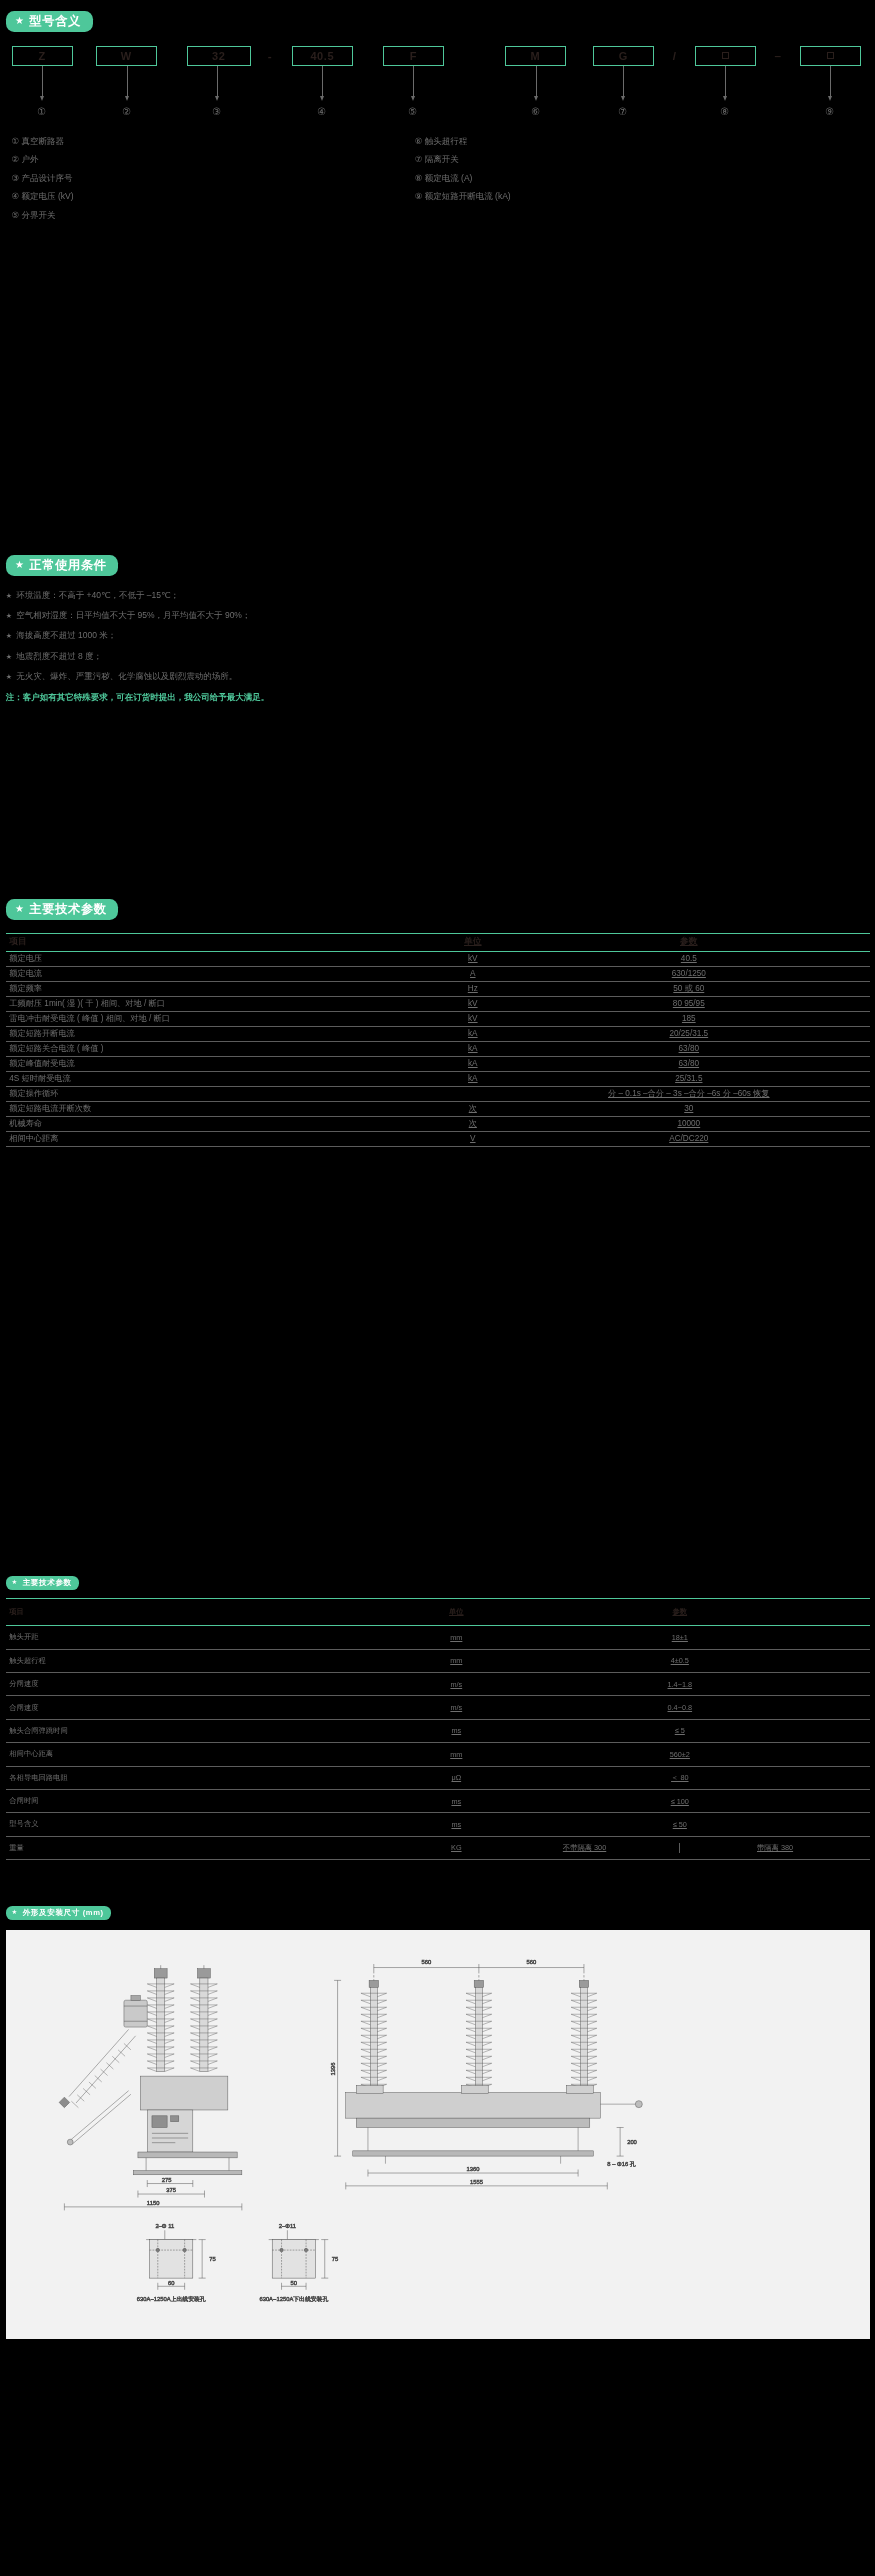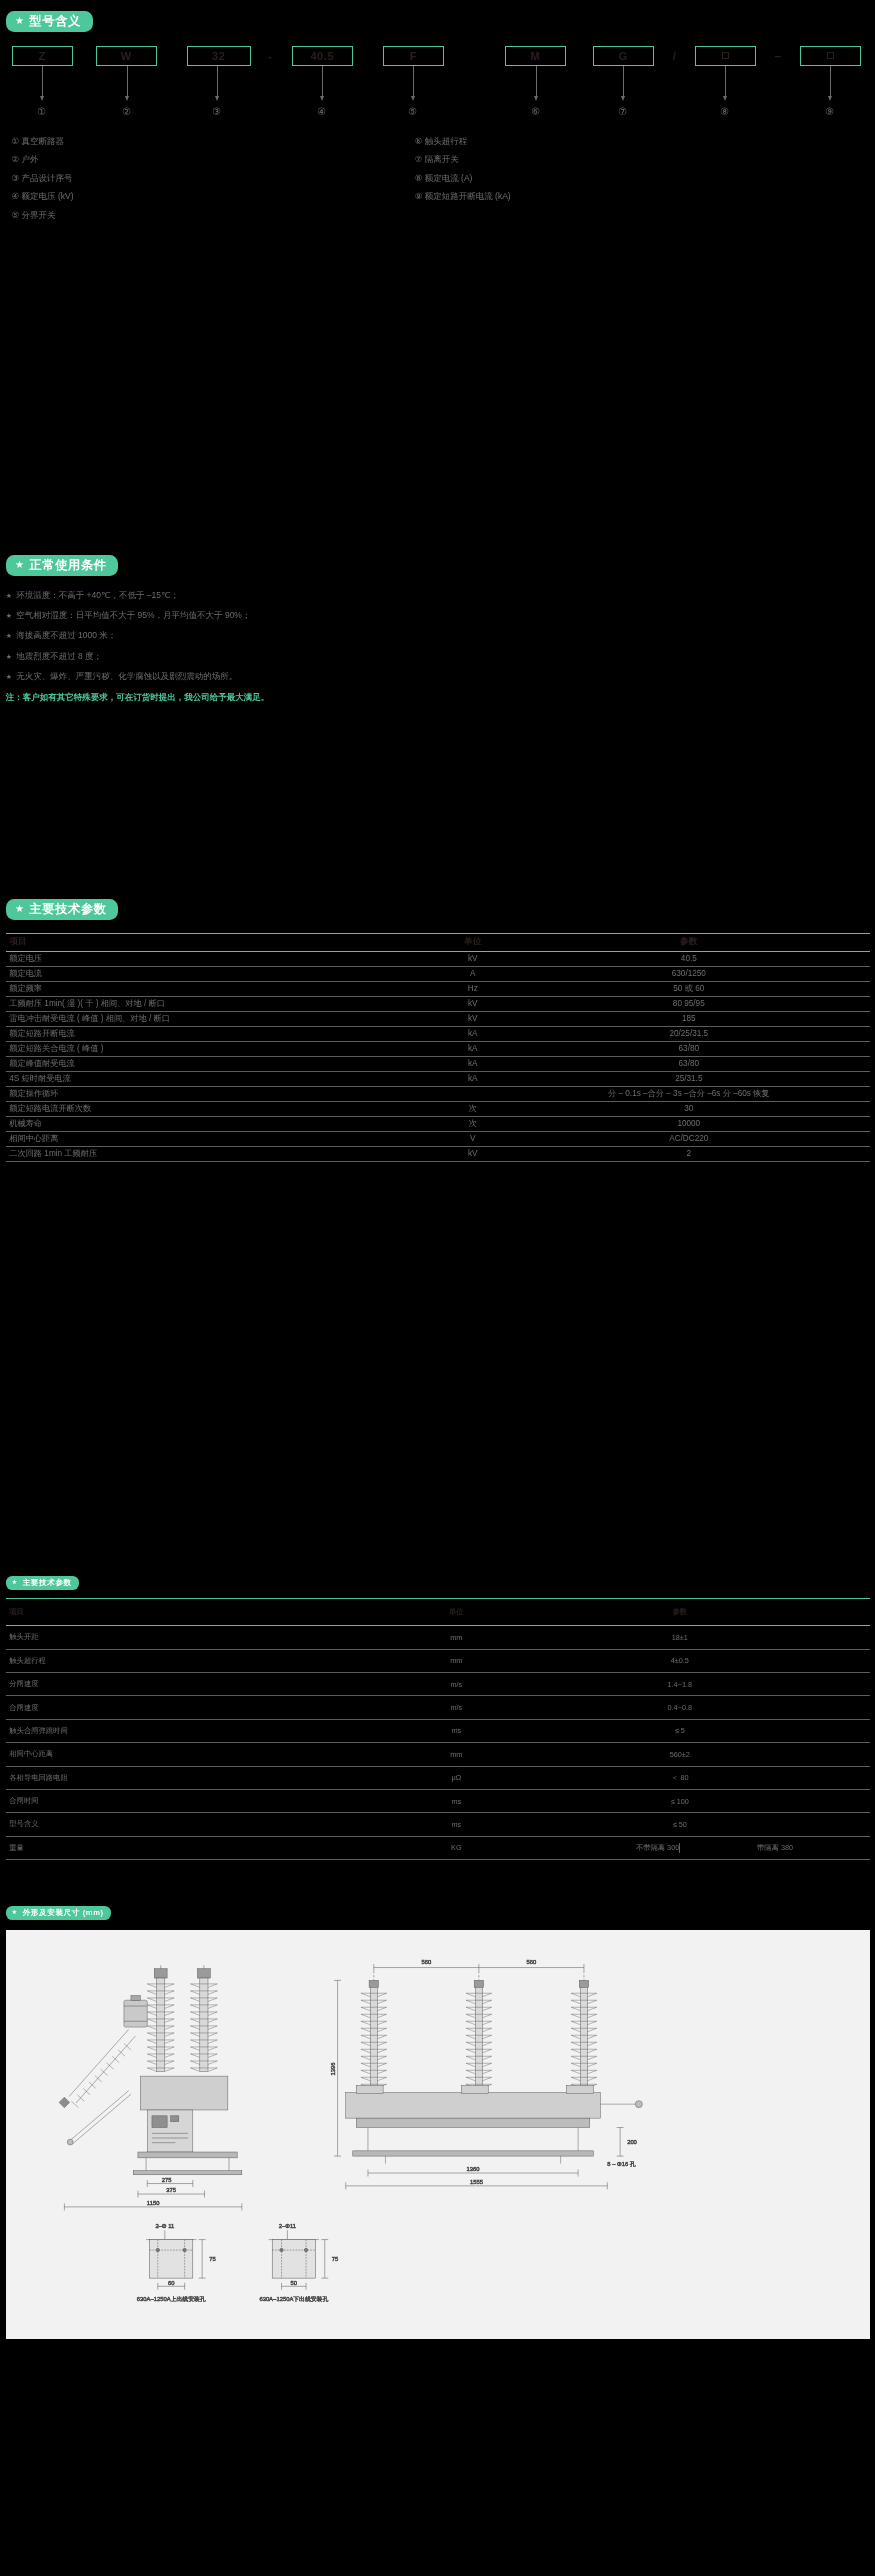--- a/index.html
+++ b/index.html
@@ -157,21 +157,21 @@
   }
   table.spec thead th.c { text-align: center; padding-left: 0; }
   table.spec tbody tr { border-bottom: 0.6px solid #5c5c5c; }
   table.spec tbody td {
     height: 15px;
     color: #6e6e6e;
     font-size: 8.2px;
     padding-left: 3.5px;
   }
   table.spec tbody td.c { text-align: center; padding-left: 0; }
-  .vline { border-left: 0.6px solid #5c5c5c; }
+  .vline { border-left: 0.6px solid #5c5c5c; text-decoration: underline; }
 
   
   table.spec.t2 thead th { height: 27px; font-size: 7.3px; }
   table.spec.t2 tbody td { height: 23.4px; font-size: 7.3px; }
 
   
   .draw-panel {
     background: #f2f2f2;
     width: 864px;
     height: 409px;
@@ -350,25 +350,20 @@
         <tr>
           <td>机械寿命</td>
           <td class="c vline">次</td>
           <td class="c vline">10000</td>
         </tr>
         <tr>
           <td>相间中心距离</td>
           <td class="c vline">V</td>
           <td class="c vline">AC/DC220</td>
         </tr>
-        <tr>
-          <td>二次回路 1min 工频耐压</td>
-          <td class="c vline">kV</td>
-          <td class="c vline">2</td>
-        </tr>
       </tbody>
   </table>
 </div>
 
 <div class="section" style="top:1576px;">
   <div class="pill small">
     <span class="star">★</span>
     <span>主要技术参数</span>
   </div>
 
@@ -429,21 +424,21 @@
         <tr>
           <td>型号含义</td>
           <td class="c vline">ms</td>
           <td class="c vline">≤ 50</td>
         </tr>
         <tr>
           <td>重量</td>
           <td class="c vline">KG</td>
           <td class="vline" style="padding: 0px;">
             <div style="display: flex; width: 100%;">
-              <div style="flex: 1 1 0%; text-align: right;">不带隔离 300</div>
+              <div style="flex: 1 1 0%; text-align: center;">不带隔离 300</div>
               <div style="flex: 1 1 0%; text-align: center; border-left: 0.6px solid rgb(92, 92, 92);">带隔离 380</div>
             </div>
           </td>
         </tr>
       </tbody>
   </table>
 </div>
 
 <div class="section" style="top:1906px;">
   <div class="pill small">

